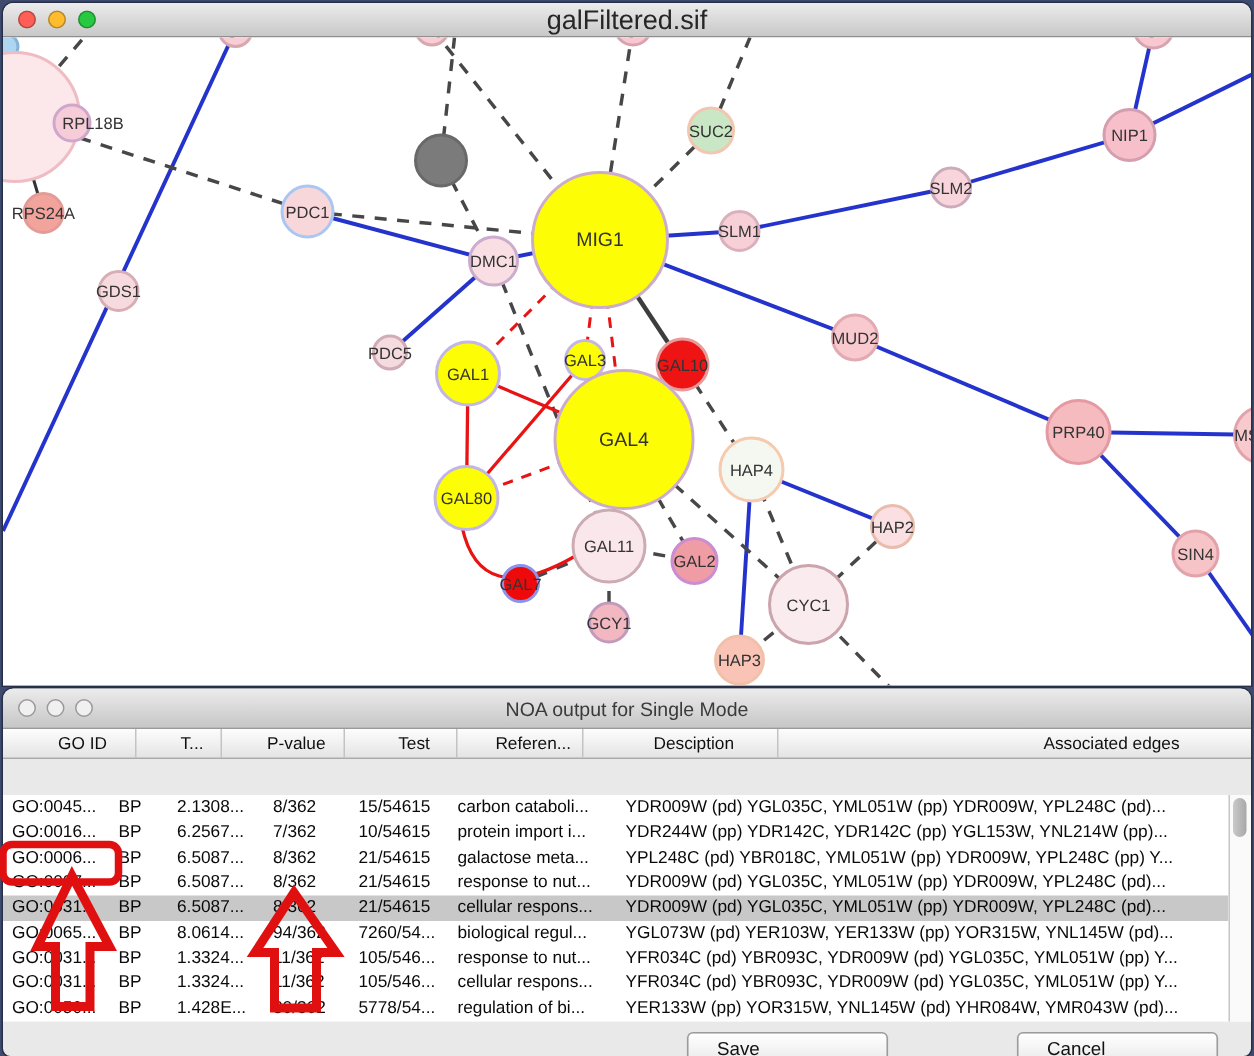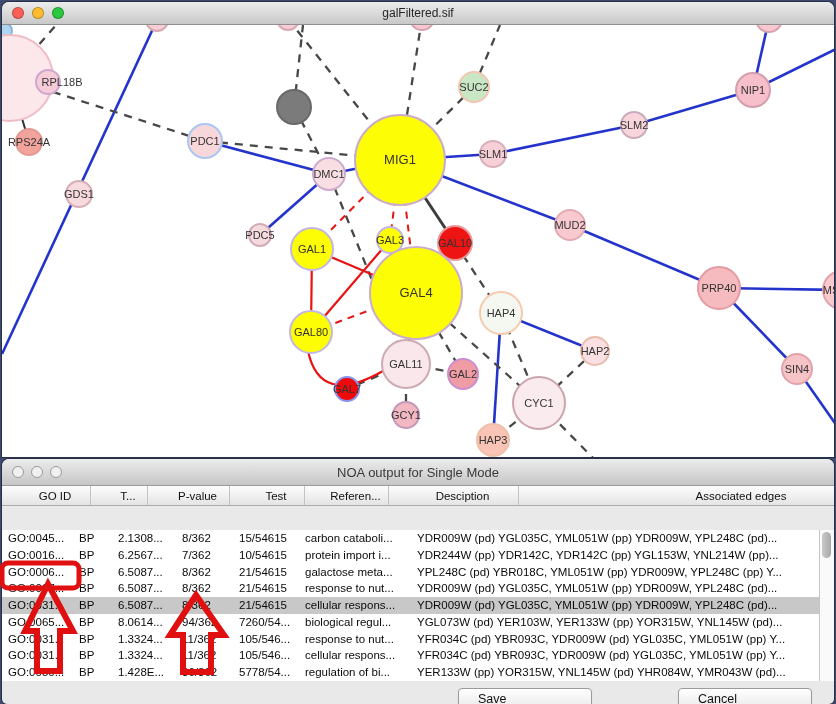--- a/index.html
+++ b/index.html
@@ -3,21 +3,21 @@
 <meta charset="utf-8">
 <style>
   html,body{margin:0;padding:0;background:#222;}
   .screen{position:relative;width:836px;height:704px;background:#3e4a6e;overflow:hidden;
           font-family:"Liberation Sans",sans-serif;}
   
   .win-top{position:absolute;left:2px;top:2px;width:832px;height:455px;background:#fff;
            border-radius:7px 7px 0 0;overflow:hidden;box-shadow:0 0 0 1px rgba(0,0,0,.35);}
   .titlebar{position:relative;height:22px;background:linear-gradient(#ececec,#c8c8c8);
             border-bottom:1px solid #8f8f8f;display:flex;align-items:center;justify-content:center;}
-  .title{font-size:12px;color:#262626;}
+  .title{font-size:18px;color:#262626;}
   .lights{position:absolute;left:10px;top:5px;display:flex;gap:8px;}
   .light{width:12px;height:12px;border-radius:50%;box-sizing:border-box;border:1px solid rgba(0,0,0,.28);}
   .light.hollow{background:#f0f0f0;border:1.5px solid #9a9a9a;}
   .canvas{position:relative;width:832px;height:432px;background:#fff;text-align:center;}
   svg{display:block;}
   .edge-pp{stroke:#2333cb;stroke-width:2.6;fill:none;}
   .edge-pd{stroke:#474747;stroke-width:2.3;stroke-dasharray:8,7;fill:none;}
   .edge-dark{stroke:#3d3d3d;stroke-width:3;fill:none;}
   .edge-thin{stroke:#333;stroke-width:2;fill:none;}
   .edge-red{stroke:#e81313;stroke-width:2.2;fill:none;}

